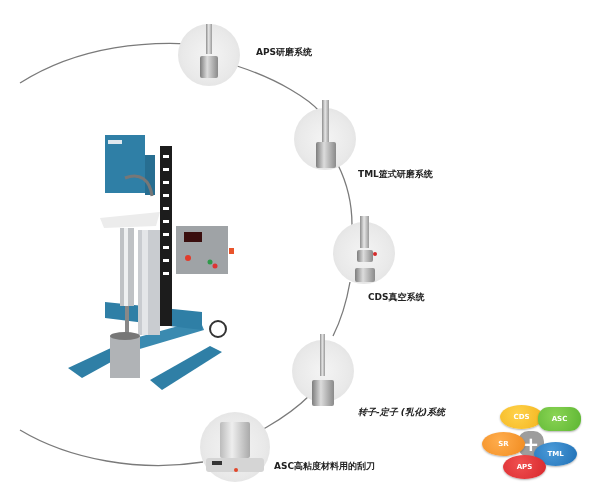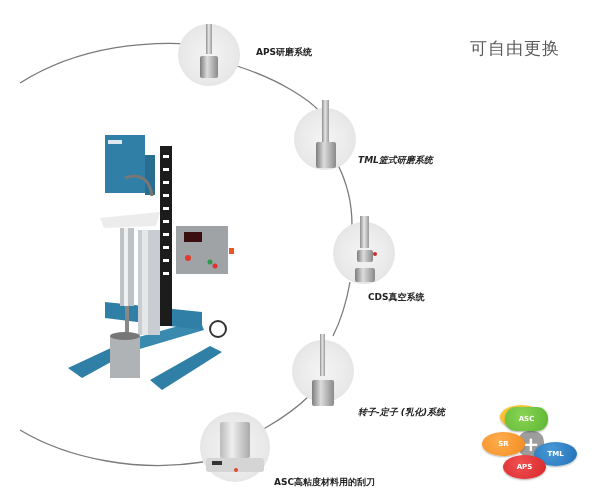--- a/index.html
+++ b/index.html
@@ -20,34 +20,33 @@
 <svg class="arc" viewBox="0 0 600 501">
   <path d="M20,83 C80,45 150,40 205,45" fill="none" stroke="#7a7a7a" stroke-width="1.3"></path>
   <path d="M237,66 C280,80 310,100 320,112" fill="none" stroke="#7a7a7a" stroke-width="1.3"></path>
   <path d="M338,165 C348,185 352,205 352,225" fill="none" stroke="#7a7a7a" stroke-width="1.3"></path>
   <path d="M350,282 C346,305 340,322 333,336" fill="none" stroke="#7a7a7a" stroke-width="1.3"></path>
   <path d="M310,395 C290,415 270,425 262,430" fill="none" stroke="#7a7a7a" stroke-width="1.3"></path>
   <path d="M20,430 C70,460 140,472 203,462" fill="none" stroke="#7a7a7a" stroke-width="1.3"></path>
 </svg>
 
 <div class="title">
-  <div>可自由更换</div>
 </div>
 
 <div class="node" style="left:178px;top:24px;">
   <div class="rod" style="left:28px;top:0px;width:6px;height:30px;"></div>
   <div class="cyl" style="left:22px;top:32px;width:18px;height:22px;"></div>
 </div>
 <div class="label" style="left:256px;top:46px;">APS研磨系统</div>
 
 <div class="node" style="left:294px;top:108px;">
   <div class="rod" style="left:28px;top:-8px;width:7px;height:42px;"></div>
   <div class="cyl" style="left:22px;top:34px;width:20px;height:26px;"></div>
 </div>
-<div class="label" style="left:358px;top:154px;font-style:italic;">TML篮式研磨系统</div>
+<div class="label" style="left:358px;top:168px;">TML篮式研磨系统</div>
 
 <div class="node" style="left:333px;top:222px;">
   <div class="rod" style="left:27px;top:-6px;width:9px;height:32px;"></div>
   <div class="cyl" style="left:24px;top:28px;width:16px;height:12px;"></div>
   <div style="position:absolute;left:40px;top:30px;width:4px;height:4px;background:#d42a2a;border-radius:50%;"></div>
   <div class="cyl" style="left:22px;top:46px;width:20px;height:14px;"></div>
 </div>
 <div class="label" style="left:368px;top:291px;">CDS真空系统</div>
 
 <div class="node" style="left:292px;top:340px;">
@@ -55,21 +54,21 @@
   <div class="cyl" style="left:20px;top:40px;width:22px;height:26px;"></div>
 </div>
 <div class="label" style="left:358px;top:406px;font-style:italic;">转子-定子 (乳化)系统</div>
 
 <div class="node" style="left:200px;top:412px;width:70px;height:70px;">
   <div class="cyl" style="left:20px;top:10px;width:30px;height:36px;background:linear-gradient(90deg,#bbb,#eee 40%,#aaa);"></div>
   <div style="position:absolute;left:6px;top:46px;width:58px;height:14px;background:#d5d5d5;border-radius:3px;"></div>
   <div style="position:absolute;left:12px;top:49px;width:10px;height:4px;background:#333;"></div>
   <div style="position:absolute;left:34px;top:56px;width:4px;height:4px;background:#e1462a;border-radius:50%;"></div>
 </div>
-<div class="label" style="left:274px;top:460px;margin-top:16px;">ASC高粘度材料用的刮刀</div>
+<div class="label" style="left:274px;top:460px;">ASC高粘度材料用的刮刀</div>
 
 <svg class="machine" width="600" height="501" viewBox="0 0 600 501">
 
   <polygon points="68,368 128,340 140,346 82,378" fill="#2f7fa6"></polygon>
   <polygon points="150,380 210,346 222,352 162,390" fill="#2f7fa6"></polygon>
   <polygon points="110,345 200,320 204,330 116,356" fill="#3a8ab0"></polygon>
 
   <polygon points="105,302 202,312 202,330 105,318" fill="#2f7fa6"></polygon>
   <circle cx="218" cy="329" r="8" fill="none" stroke="#333" stroke-width="2"></circle>
 
@@ -108,17 +107,17 @@
   <rect x="124" y="228" width="4" height="78" fill="#eef0f1"></rect>
   <rect x="125" y="306" width="4" height="35" fill="#888"></rect>
 
   <rect x="110" y="336" width="30" height="42" fill="#b0b3b6"></rect>
   <ellipse cx="125" cy="336" rx="15" ry="4" fill="#777"></ellipse>
 </svg>
 
 <div>
   <div class="hub">+</div>
   <div class="badge" style="left:500px;top:405px;background:radial-gradient(circle at 40% 35%,#ffd24a,#f2b21b);">CDS</div>
-  <div class="badge" style="left:505px;top:407px;background:radial-gradient(circle at 40% 35%,#8ad454,#5cb532);border-radius:11px;">ASC</div>
+  <div class="badge" style="left:538px;top:407px;background:radial-gradient(circle at 40% 35%,#8ad454,#5cb532);border-radius:11px;">ASC</div>
   <div class="badge" style="left:482px;top:432px;background:radial-gradient(circle at 40% 35%,#ffad4d,#f08a1e);">SR</div>
   <div class="badge" style="left:534px;top:442px;background:radial-gradient(circle at 40% 35%,#4a9ad8,#1f6fb5);">TML</div>
   <div class="badge" style="left:503px;top:455px;background:radial-gradient(circle at 40% 35%,#f05050,#d7262b);">APS</div>
 </div>
 
 </body></html>

